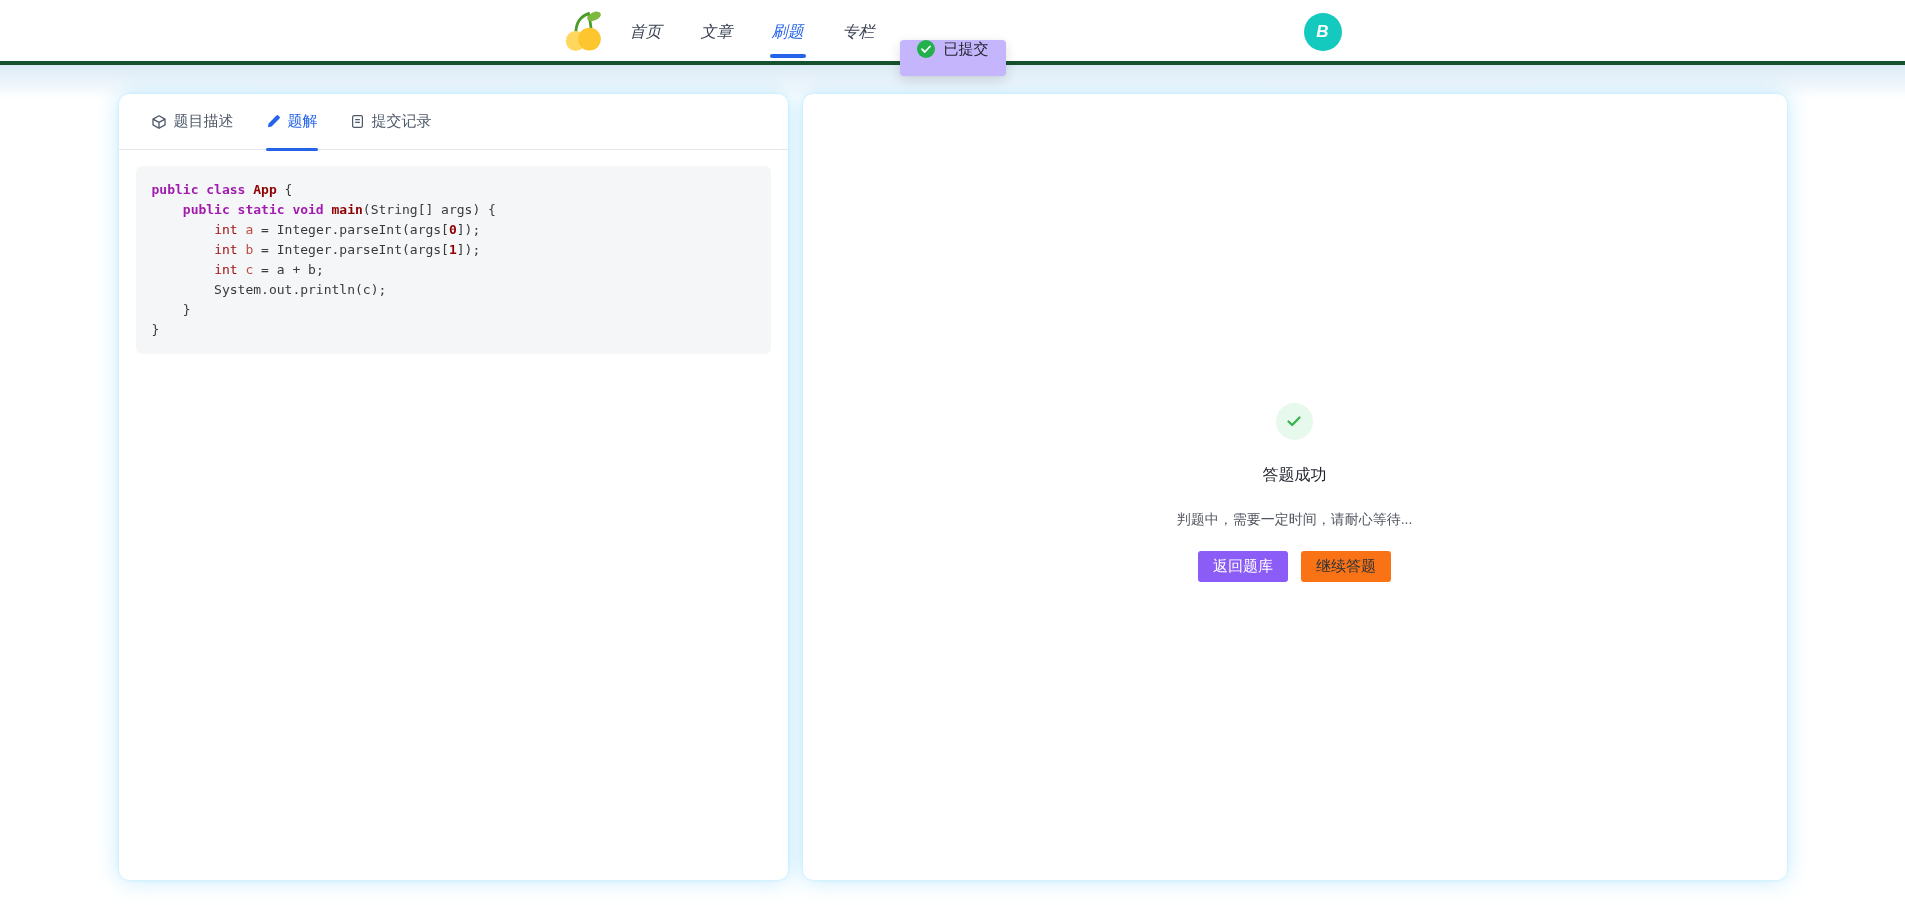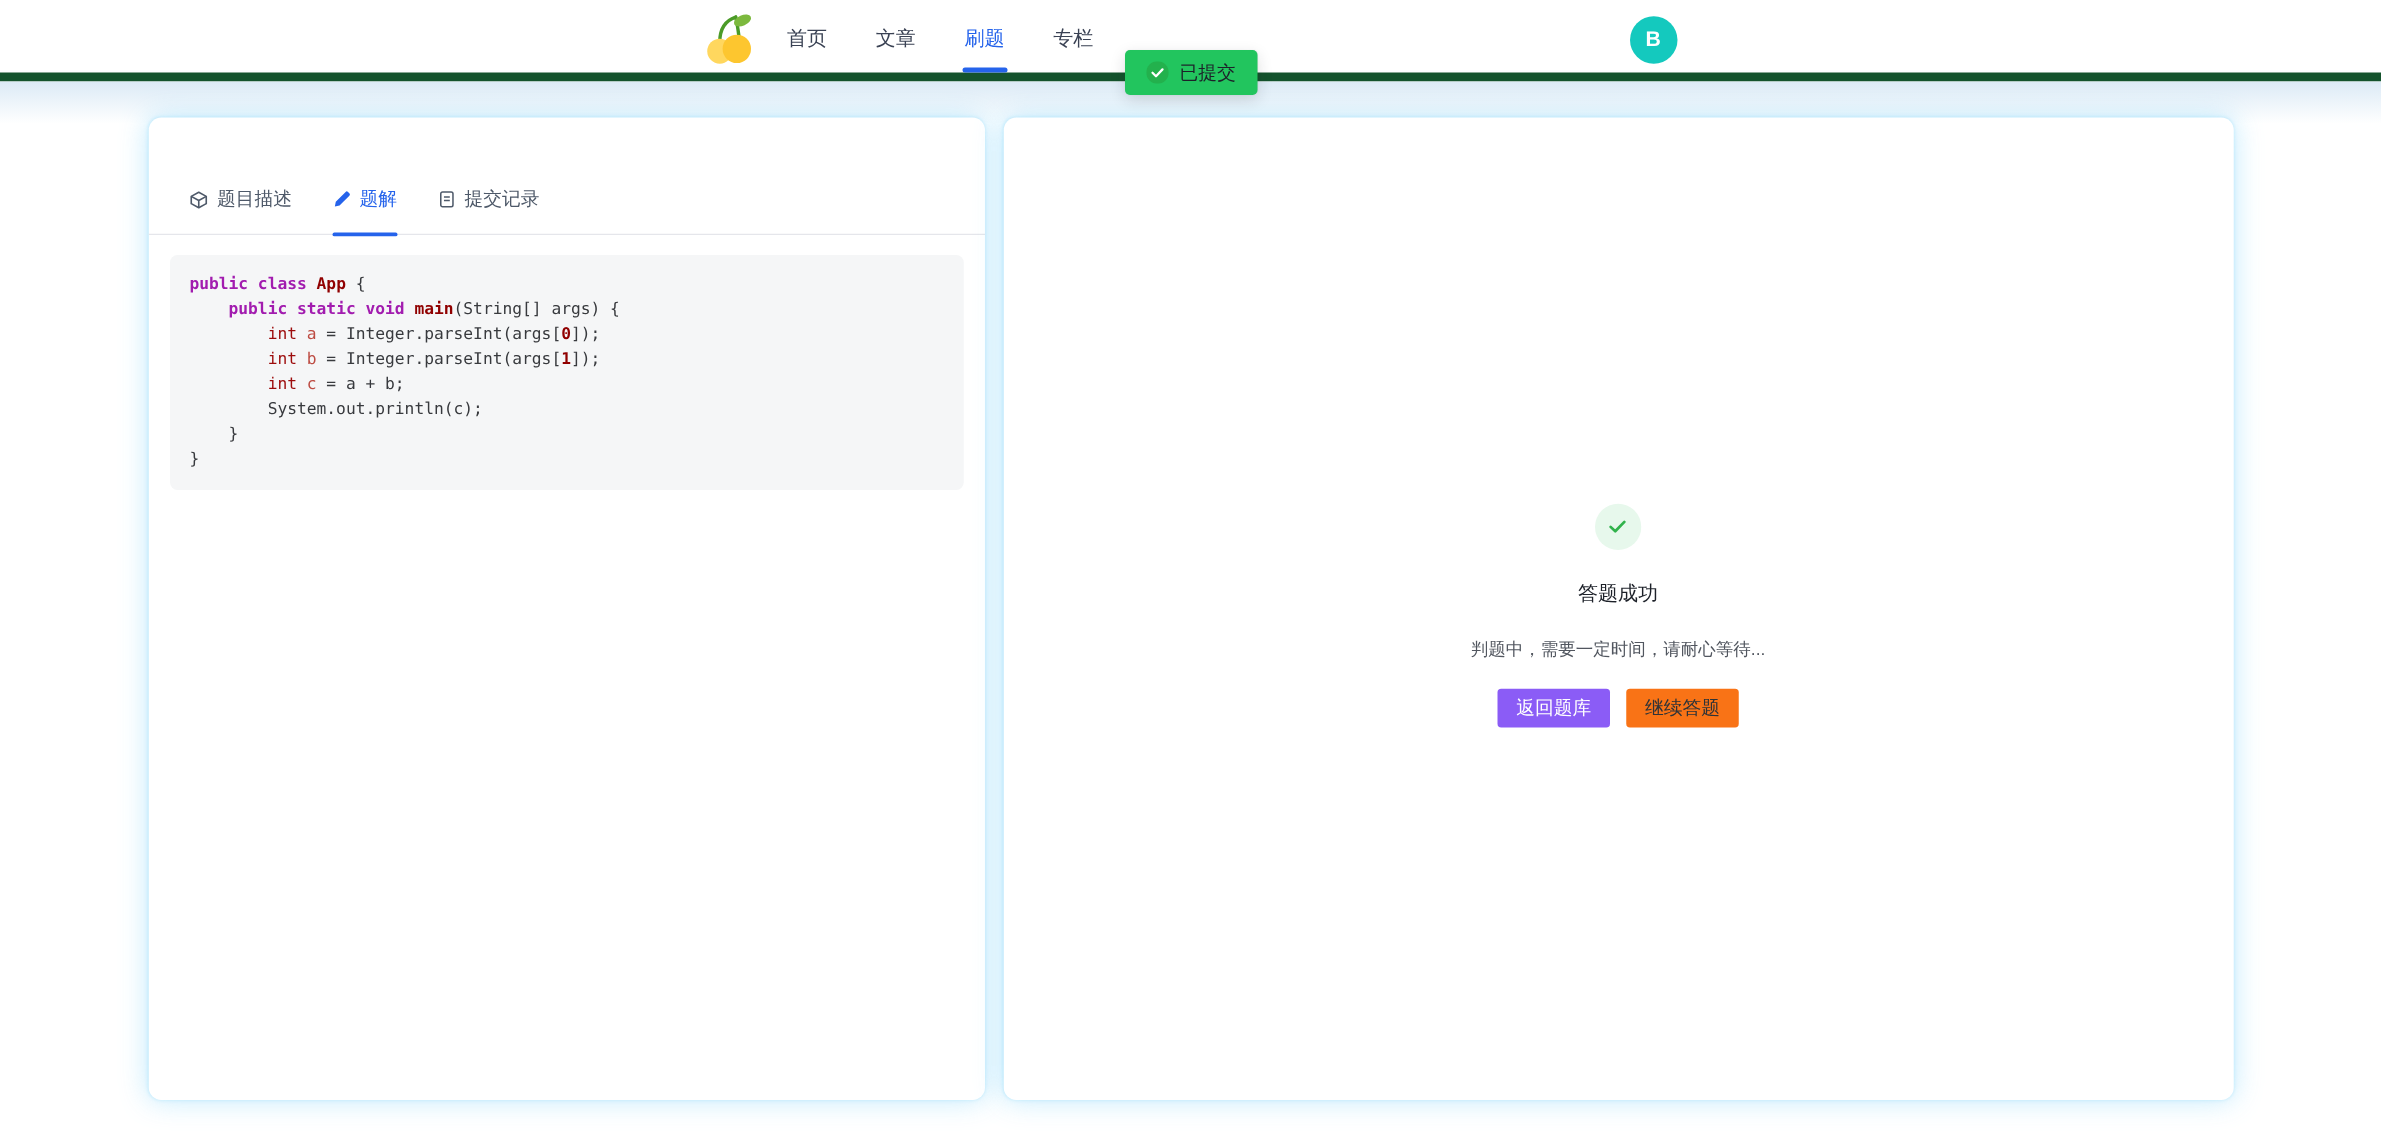--- a/index.html
+++ b/index.html
@@ -9,23 +9,24 @@
     background:#ffffff;
     position:relative;
     overflow:hidden;
     color:#1d2129;
   }
 
   
   .header {
     height:65px;
     background:#fff;
-    border-bottom:7px solid #14532d;
+    border-bottom:4px solid #14532d;
     position:relative;
     z-index:5;
+    font-style:italic;
   }
   .header-inner {
     width:778px;
     margin:0 auto;
     height:64px;
     display:flex;
     align-items:center;
   }
   .logo { margin-right:26px; display:flex; align-items:center; cursor:pointer; }
   .nav-links { display:flex; align-items:center; gap:39px; }
@@ -71,24 +72,24 @@
     pointer-events:none;
     z-index:1;
   }
 
   
   .toast {
     position:absolute;
     top:40px;
     left:50%;
     transform:translateX(-50%);
-    display:flex; align-items:center; gap:9px;
+    display:flex; align-items:flex-start; gap:9px;
     height:36px;
     padding:0 17px;
-    background:#22c55e;
+    background:#c4b5fd;
     border-radius:4px;
     box-shadow:0 4px 12px rgba(31,35,41,.15), 0 0 1px rgba(31,35,41,.1);
     font-size:15px;
     color:#1d2129;
     z-index:20;
     white-space:nowrap;
   }
 
   
   .main {
@@ -109,21 +110,20 @@
   .panel-right { width:984px; display:flex; align-items:center; justify-content:center; }
 
   
   .tabs {
     display:flex;
     align-items:stretch;
     gap:32px;
     height:56px;
     padding-left:32px;
     border-bottom:1px solid #e5e6eb;
-    margin-top:38px;
   }
   .tab {
     display:flex;
     align-items:center;
     gap:7px;
     font-size:15px;
     color:#4e5969;
     cursor:pointer;
     position:relative;
   }

